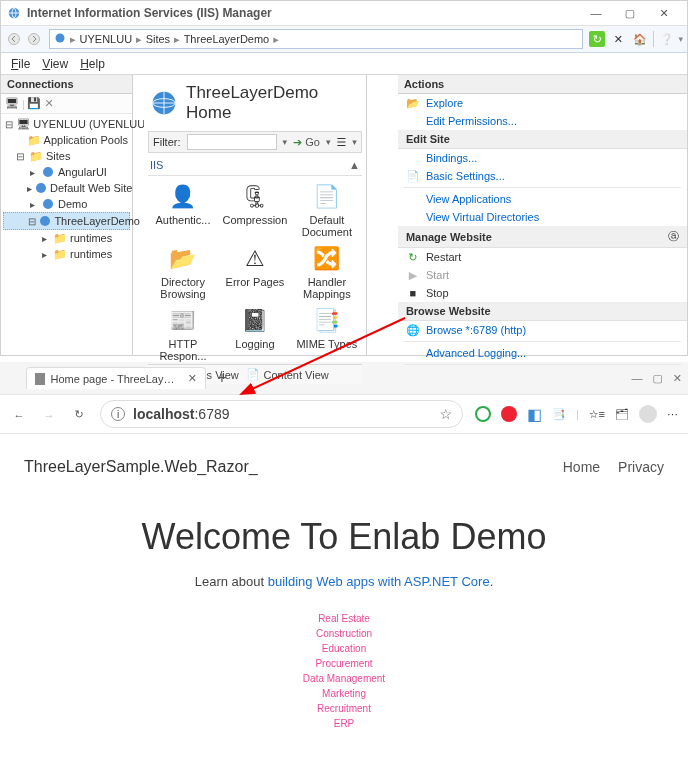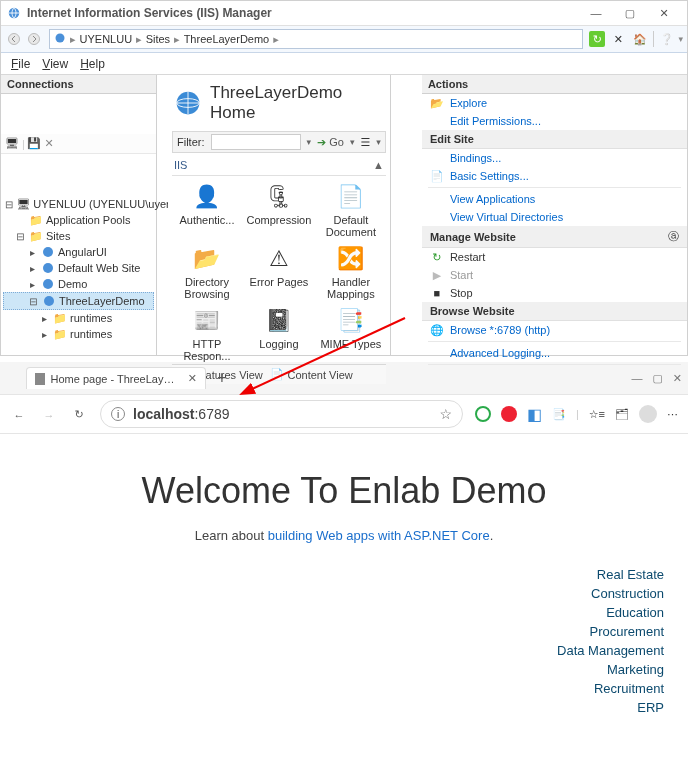--- a/index.html
+++ b/index.html
@@ -13,21 +13,21 @@
   .iis-addrbar { display: flex; align-items: center; height: 28px; background: #f4f8fd; border-top: 1px solid #e0e0e0; border-bottom: 1px solid #c8d6e8; padding: 0 4px; }
   .iis-addrbar .nav-btn { width: 18px; height: 18px; border-radius: 2px; display: flex; align-items: center; justify-content: center; color: #888; margin-right: 2px; }
   .iis-addrbar .breadcrumb { flex: 1; display: flex; align-items: center; background: #fff; border: 1px solid #b8c8dc; height: 20px; padding: 0 4px; margin: 0 4px; font-size: 11px; }
   .iis-addrbar .breadcrumb .sep { margin: 0 4px; color: #888; }
   .iis-addrbar .addr-icon { width: 18px; height: 18px; margin: 0 2px; display: flex; align-items: center; justify-content: center; }
   .iis-menubar { display: flex; align-items: center; height: 22px; padding: 0 4px; border-bottom: 1px solid #d8d8d8; }
   .iis-menubar .menu-item { padding: 2px 6px; font-size: 12px; }
   .iis-menubar .menu-item u { text-decoration: underline; }
   .iis-body { display: flex; height: 280px; }
   
-  .conn-panel { width: 156px; border-right: 1px solid #d0d0d0; background: #fff; display: flex; flex-direction: column; gap: 40px; }
+  .conn-panel { width: 132px; border-right: 1px solid #d0d0d0; background: #fff; display: flex; flex-direction: column; }
   .panel-header { background: #f0f0f0; padding: 3px 6px; font-weight: bold; font-size: 11px; border-bottom: 1px solid #d0d0d0; }
   .conn-toolbar { height: 20px; background: #fcfcfc; border-bottom: 1px solid #e8e8e8; display: flex; align-items: center; padding: 0 4px; gap: 3px; }
   .tree { padding: 2px; font-size: 11px; }
   .tree-row { display: flex; align-items: center; padding: 1px 2px; white-space: nowrap; }
   .tree-row.sel { background: #cde6f7; border: 1px dotted #7dabd6; }
   .tree-toggle { width: 11px; text-align: center; color: #555; font-size: 10px; }
   .tree-icon { width: 14px; height: 14px; margin: 0 3px; display: inline-flex; align-items: center; justify-content: center; }
   .tree-label { }
   .indent-1 { padding-left: 12px; }
   .indent-2 { padding-left: 24px; }
@@ -73,21 +73,21 @@
   
   .page-body { background:#fff; padding: 10px 24px 20px; }
   .navbar { display:flex; align-items:center; padding: 14px 0; font-size: 14px; color:#444; }
   .brand { flex:1; font-size: 16px; color:#333; }
   .navlink { margin-left: 18px; color:#555; }
   .hero { text-align:center; padding: 20px 0 10px; }
   .hero h1 { font-size: 36px; font-weight: 300; color:#333; margin: 6px 0 16px; }
   .hero .lead { font-size: 13px; color:#444; }
   .hero .lead a { color:#1a6ecc; text-decoration:none; }
   .cat-list { text-align:center; padding: 12px 0; }
-  .cat-item { font-size: 13px; color:#0c4a6e; padding: 2px 0; text-align: right; }
+  .cat-item { font-size: 10px; color:#ec4899; padding: 2px 0; }
   
   .arrow-svg { position:absolute; pointer-events:none; }
   .wrap { position:relative; }
 </style>
 </head>
 <body>
 
 <div class="wrap">
 
 <div class="iis-window">
@@ -377,20 +377,25 @@
       <span style="color:#3a8ad6;font-size:16px;">◧</span>
       <span>📑</span>
       <span style="color:#ccc;">|</span>
       <span>☆≡</span>
       <span>🗂</span>
       <span style="width:18px;height:18px;border-radius:50%;background:#ddd;"></span>
       <span>⋯</span>
     </div>
   </div>
   <div class="page-body">
+    <div class="navbar">
+      <span class="brand">ThreeLayerSample.Web_Razor_</span>
+      <span class="navlink">Home</span>
+      <span class="navlink">Privacy</span>
+    </div>
     <div class="hero">
       <h1>Welcome To Enlab Demo</h1>
       <div class="lead">
         <span>Learn about </span><a href="#">building Web apps with ASP.NET Core</a><span>.</span>
       </div>
     </div>
     <div class="cat-list" id="cat-list">
           <div class="cat-item">Real Estate</div>
           <div class="cat-item">Construction</div>
           <div class="cat-item">Education</div>

